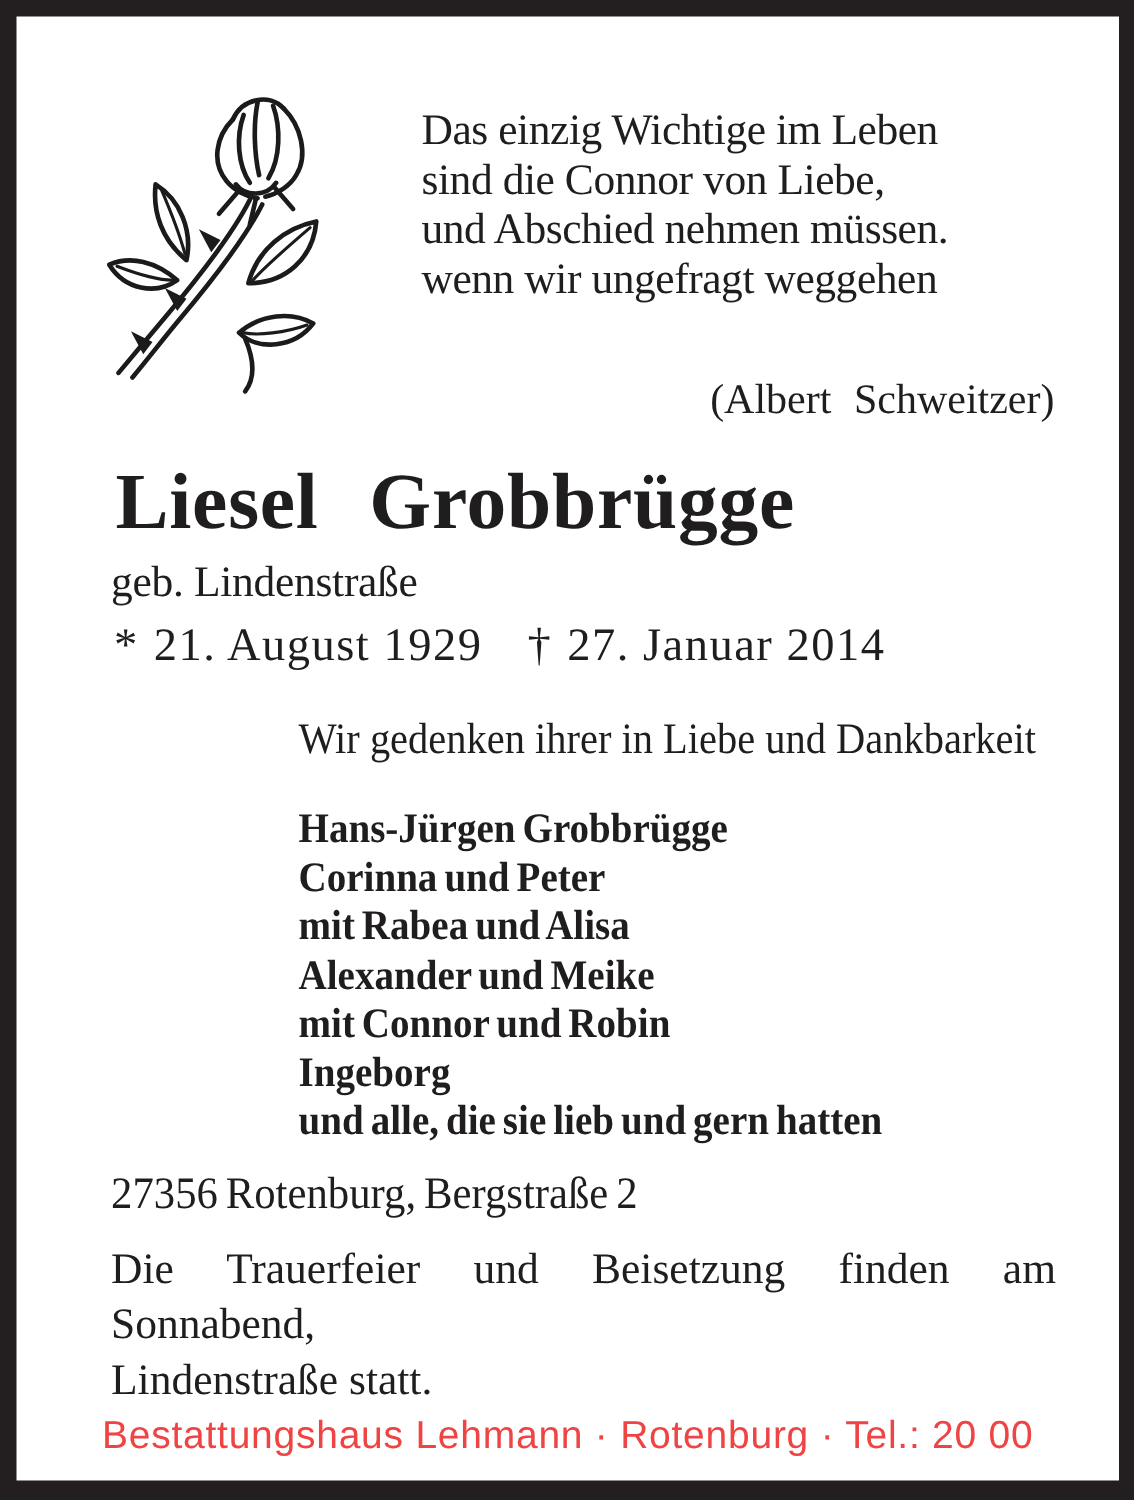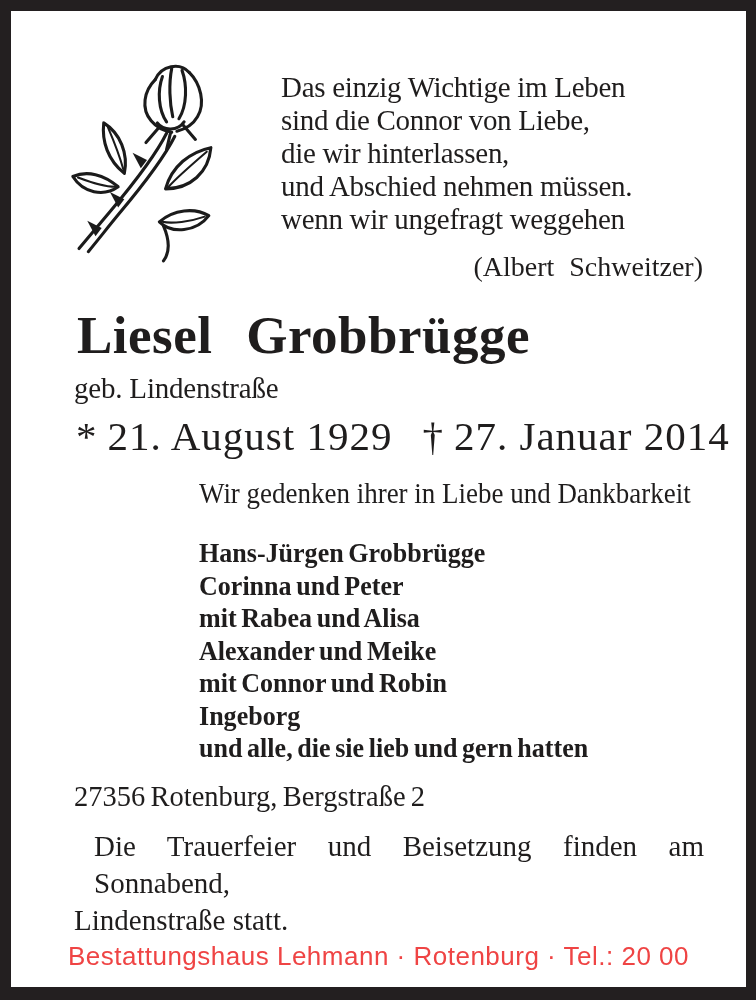--- a/index.html
+++ b/index.html
@@ -62,21 +62,21 @@
   }
   .maiden {
     left: 63px;
     top: 361px;
     font-size: 29px;
     letter-spacing: -0.2px;
   }
   .dates {
     left: 65px;
     top: 401px;
-    font-size: 41px;
+    font-size: 31px;
     letter-spacing: 1px;
     white-space: nowrap;
   }
   .dates .death-part { margin-left: 30px; }
   .dates .sym { padding-right: 10px; }
 
   .remembrance {
     left: 188px;
     top: 466px;
     font-size: 29px;
@@ -110,21 +110,20 @@
   .notice {
     left: 63px;
     top: 817px;
     width: 630px;
     font-size: 29px;
     line-height: 37px;
   }
   .notice .just {
     text-align: justify;
     text-align-last: justify;
-    margin-left: 20px;
   }
 
   .footer {
     left: 0;
     top: 930px;
     width: 100%;
     text-align: center;
     font-family: "Liberation Sans", "DejaVu Sans", sans-serif;
     font-weight: 400;
     font-size: 26px;
@@ -175,21 +174,20 @@
         <path d="M80,100 l-14,-7 l8,15 z"></path>
         <path d="M58,138 l-14,-7 l8,15 z"></path>
         <path d="M36,166 l-14,-7 l8,15 z"></path>
       </g>
     </svg>
   </div>
 
   <div class="abs quote">
     <div>Das einzig Wichtige im Leben</div>
     <div>sind die Connor von Liebe,</div>
-    <div>die wir hinterlassen,</div>
     <div>und Abschied nehmen müssen.</div>
     <div>wenn wir ungefragt weggehen</div>
   </div>
   <div class="abs attribution">(Albert Schweitzer)</div>
 
   <h1 class="abs name">Liesel Grobbrügge</h1>
   <div class="abs maiden">geb. Lindenstraße</div>
 
   <div class="abs dates">
     <span class="birth-part"><span class="sym">*</span><span>21. August 1929</span></span><span class="death-part"><span class="sym">†</span><span>27. Januar 2014</span></span>

